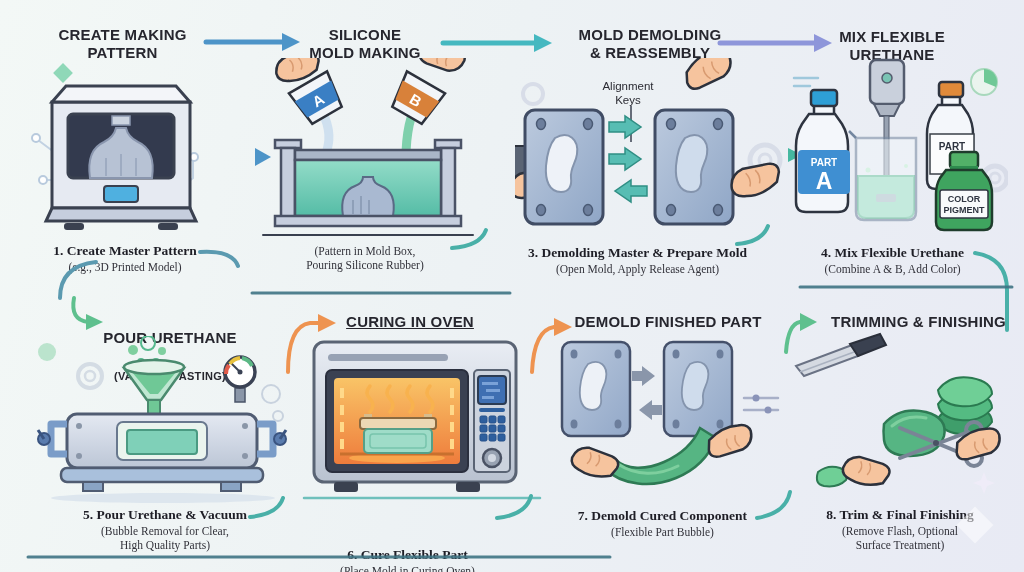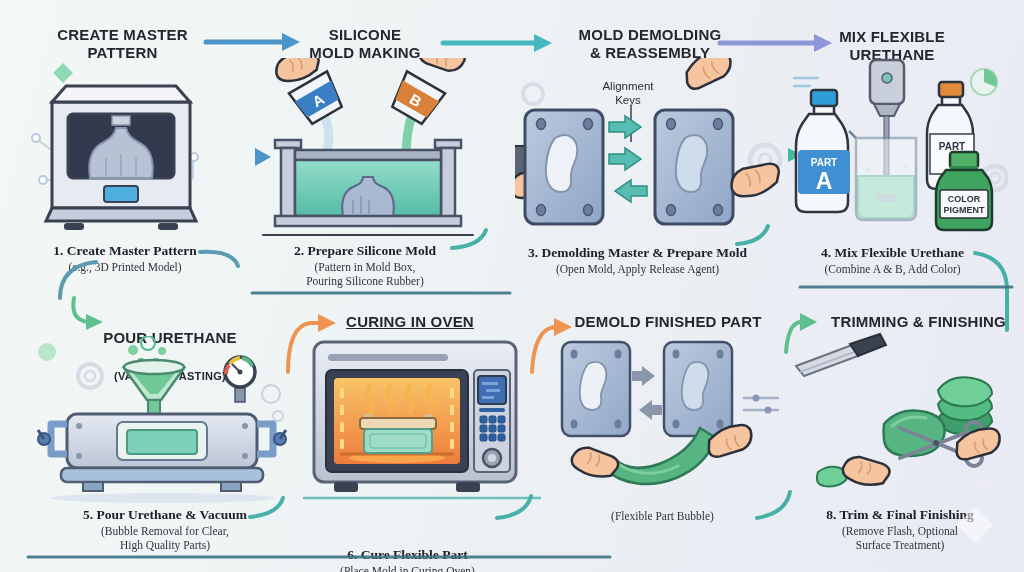--- a/index.html
+++ b/index.html
@@ -19,21 +19,21 @@
   #connectors{position:absolute;left:0;top:0;pointer-events:none;}
   #watermark{position:absolute;right:12px;top:545px;font-size:28px;font-weight:700;
              color:#a5aab6;letter-spacing:.5px;opacity:.85;margin-top:41px;}
   svg text{font-family:"Liberation Sans",sans-serif;}
 </style>
 </head>
 <body>
 
 <div id="canvas">
 
-  <div class="hdr" style="left:35px;top:26px;width:175px;">CREATE MASTER
+  <div class="hdr" style="left:35px;top:26px;width:175px;">CREATE MAKING
 PATTERN</div>
   <div class="hdr" style="left:300px;top:26px;width:130px;">SILICONE
 MOLD MAKING</div>
   <div class="hdr" style="left:560px;top:26px;width:180px;">MOLD DEMOLDING
 &amp; REASSEMBLY</div>
   <div class="hdr" style="left:827px;top:28px;width:130px;">MIX FLEXIBLE
 URETHANE</div>
 
   <div class="hdr" style="left:95px;top:311px;width:150px;">
     <span>POUR URETHANE</span><br>
@@ -41,21 +41,20 @@
   </div>
   <div class="hdr" style="left:330px;top:313px;width:160px;white-space:nowrap;text-decoration:underline;">CURING IN OVEN</div>
   <div class="hdr" style="left:568px;top:313px;width:200px;white-space:nowrap;">DEMOLD FINISHED PART</div>
   <div class="hdr" style="left:812px;top:313px;width:185px;white-space:nowrap;margin-left:14px;">TRIMMING &amp; FINISHING</div>
 
   <div class="cap" style="left:30px;top:243px;width:190px;">
     <div class="cap-title">1. Create Master Pattern</div>
     <div class="cap-sub">(e.g., 3D Printed Model)</div>
   </div>
   <div class="cap" style="left:270px;top:243px;width:190px;">
-    <div class="cap-title">2. Prepare Silicone Mold</div>
     <div class="cap-sub">(Pattern in Mold Box,
 Pouring Silicone Rubber)</div>
   </div>
   <div class="cap" style="left:525px;top:245px;width:225px;">
     <div class="cap-title">3. Demolding Master &amp; Prepare Mold</div>
     <div class="cap-sub">(Open Mold, Apply Release Agent)</div>
   </div>
   <div class="cap" style="left:800px;top:245px;width:185px;">
     <div class="cap-title">4. Mix Flexible Urethane</div>
     <div class="cap-sub">(Combine A &amp; B, Add Color)</div>
@@ -64,20 +63,21 @@
   <div class="cap" style="left:70px;top:507px;width:190px;">
     <div class="cap-title">5. Pour Urethane &amp; Vacuum</div>
     <div class="cap-sub">(Bubble Removal for Clear,
 High Quality Parts)</div>
   </div>
   <div class="cap" style="left:310px;top:506px;width:195px;margin-top:41px;">
     <div class="cap-title">6. Cure Flexible Part</div>
     <div class="cap-sub">(Place Mold in Curing Oven)</div>
   </div>
   <div class="cap" style="left:565px;top:508px;width:195px;">
+    <div class="cap-title">7. Demold Cured Component</div>
     <div class="cap-sub">(Flexible Part Bubble)</div>
   </div>
   <div class="cap" style="left:805px;top:507px;width:190px;">
     <div class="cap-title">8. Trim &amp; Final Finishing</div>
     <div class="cap-sub">(Remove Flash, Optional
 Surface Treatment)</div>
   </div>
 
   <div class="annot" style="left:578px;top:80px;width:100px;">Alignment
 Keys</div>

